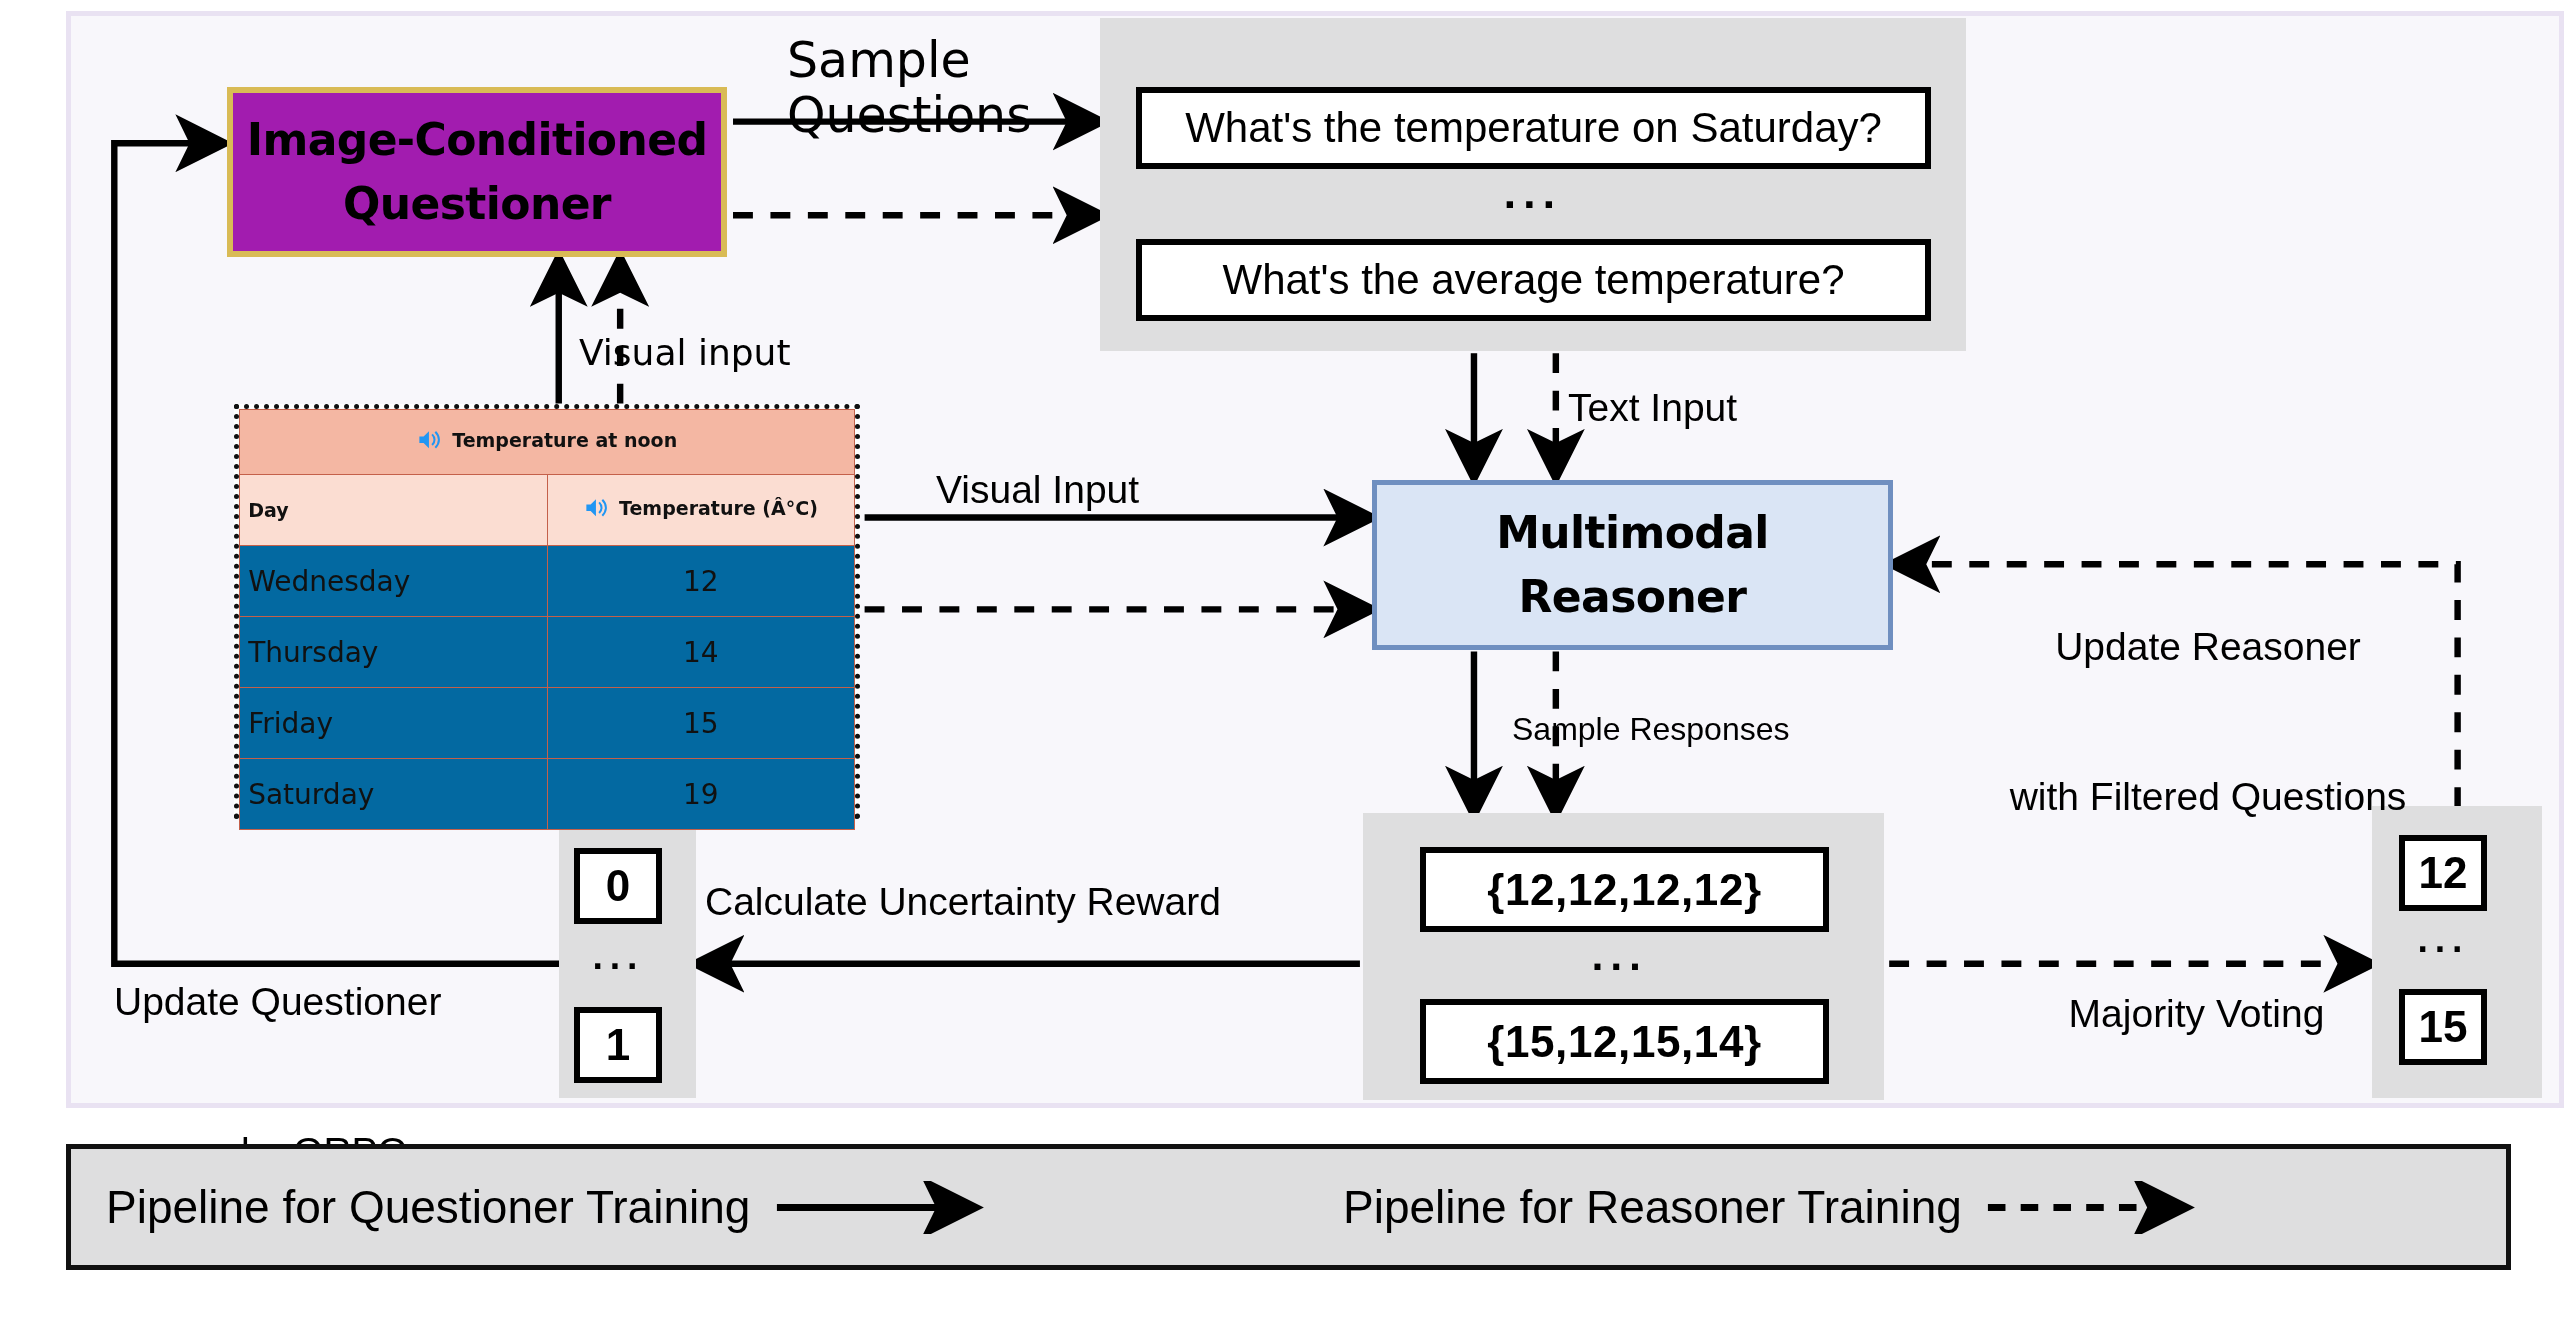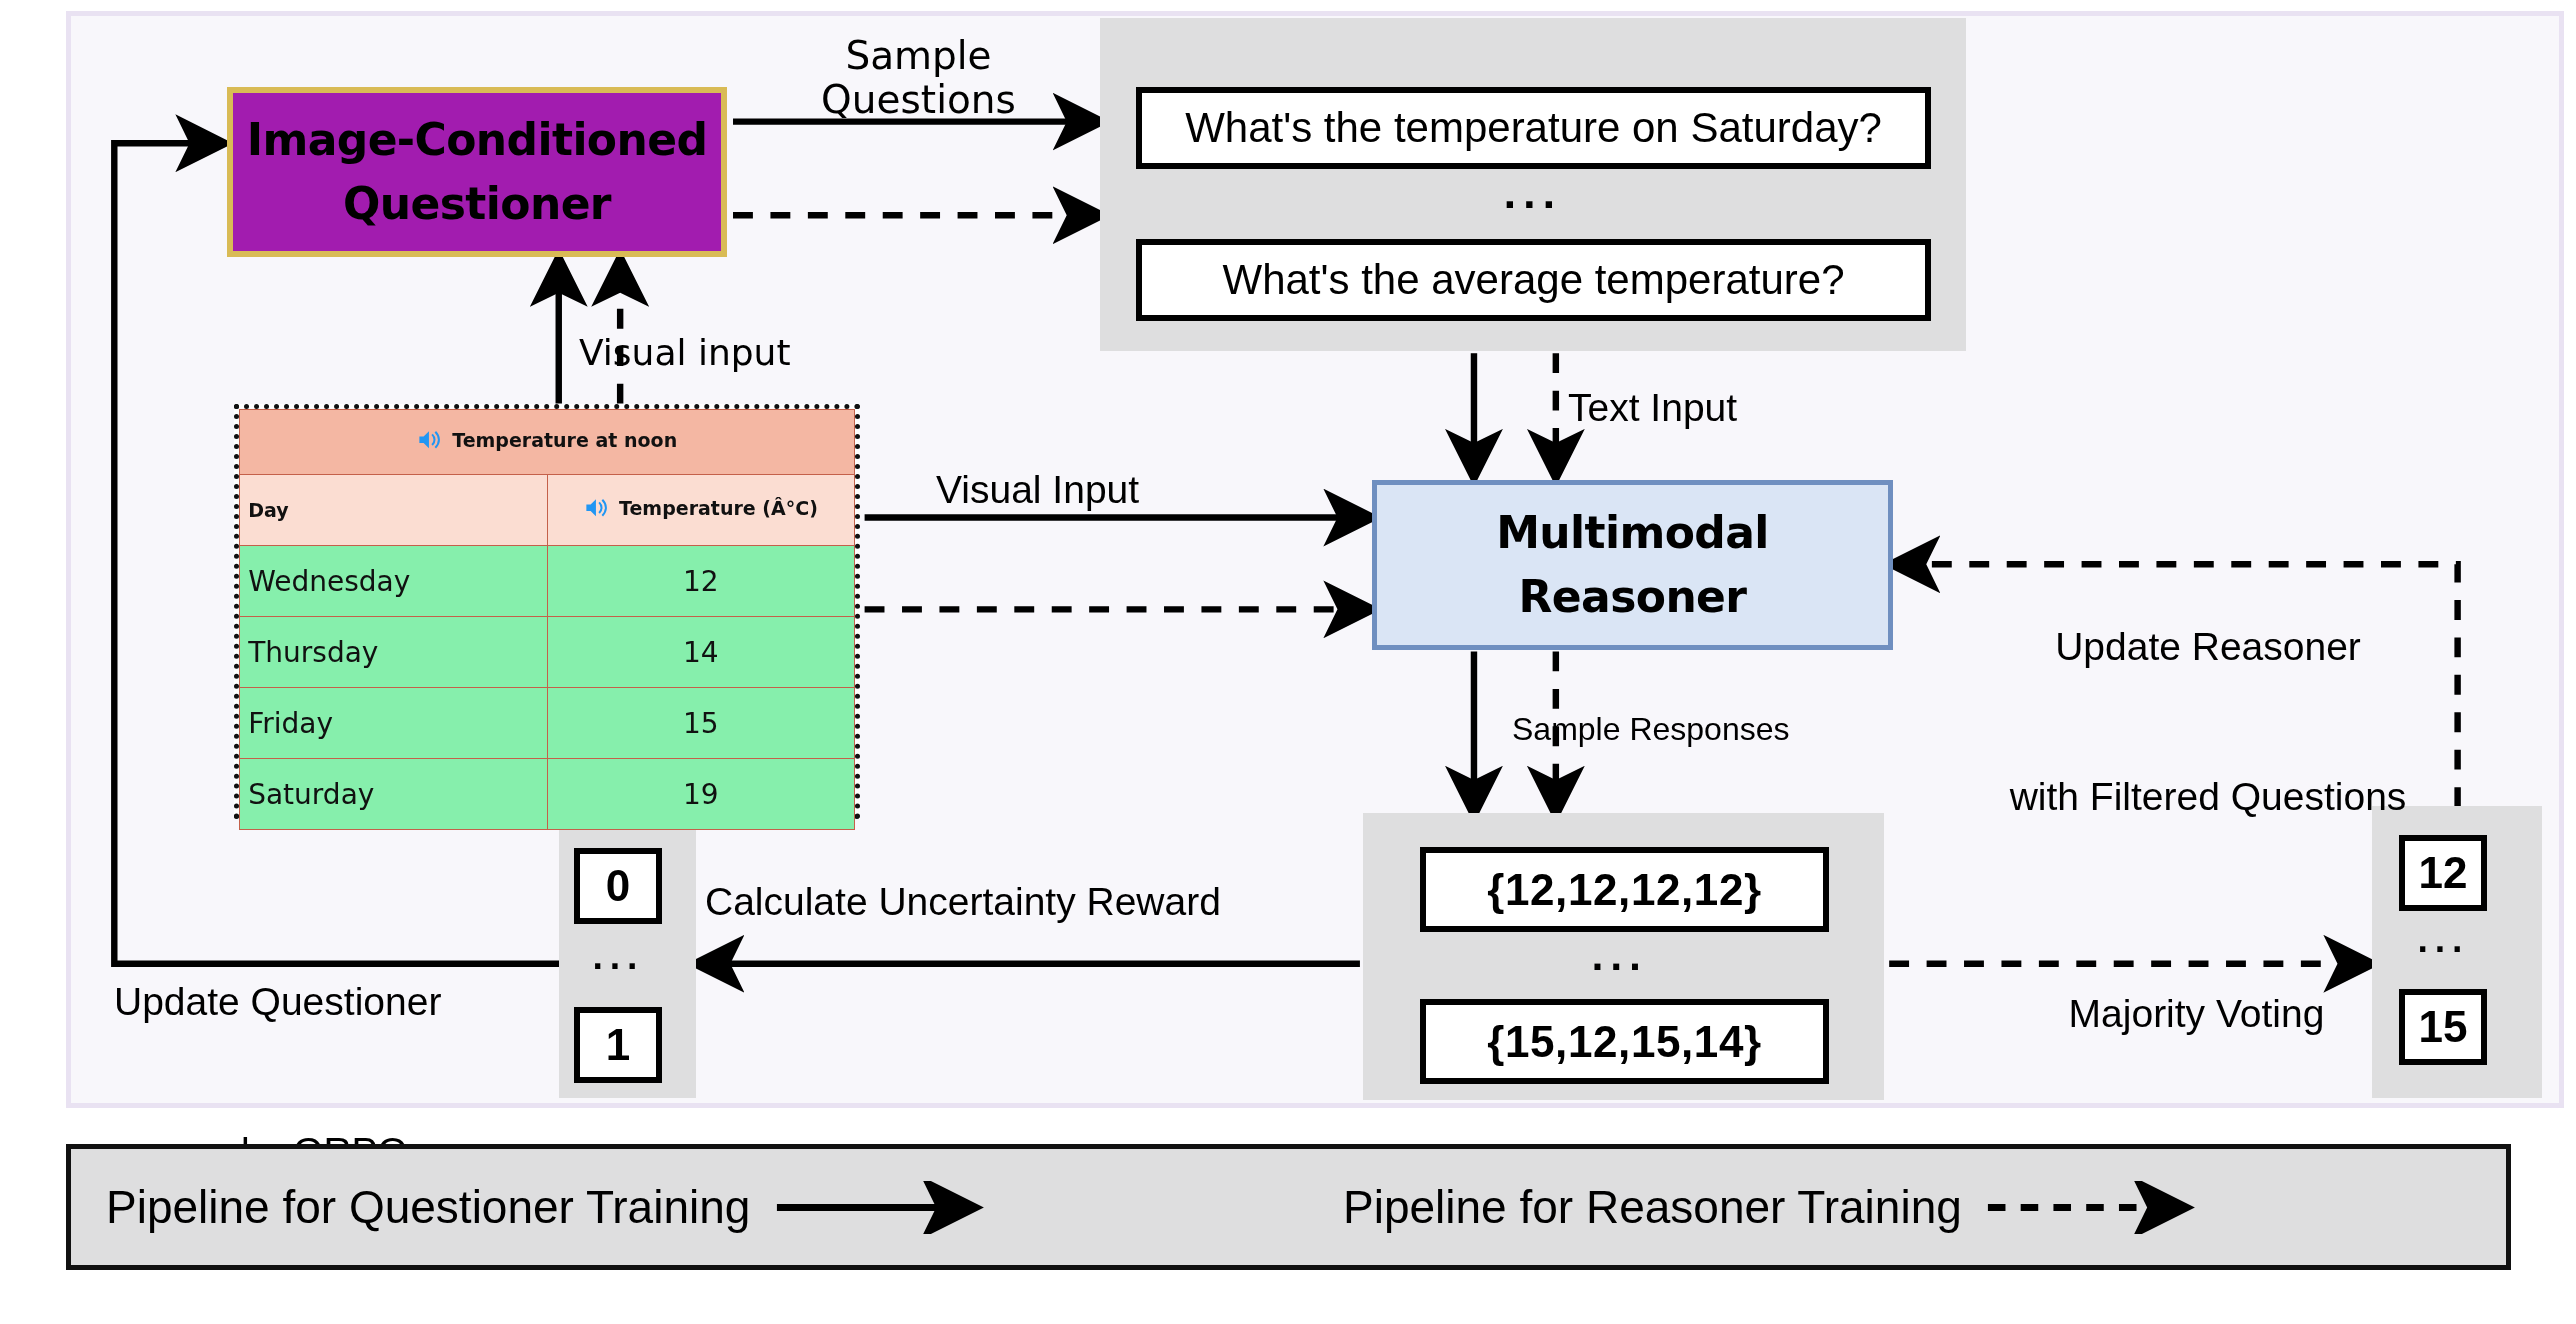--- a/index.html
+++ b/index.html
@@ -66,31 +66,31 @@
   
   #data-table{left:234px;top:404px;width:626px;height:415px;
     border:5.3px dotted #111;box-sizing:border-box;background:#fff;}
   #data-table .tbl{width:100%;height:100%;border-collapse:collapse;table-layout:fixed;}
   #data-table .tbl td{border:1.2px solid #c4604a;padding:0 8.2px;
     font-family:"DejaVu Sans",sans-serif;font-size:19px;color:#111;}
   #data-table .title-cell{background:#f4b7a3;text-align:center;font-weight:700;font-size:29px;height:64px;}
   #data-table .hdr{background:#fbddd2;font-weight:700;font-size:29px;height:70px;}
   #data-table .hdr.left{text-align:left;}
   #data-table .hdr.right{text-align:center;}
-  #data-table .body-cell{height:70px;background:#86efac;}
+  #data-table .body-cell{height:70px;background:#0369a1;}
   #data-table .body-cell.day{text-align:left;font-size:28px;}
   #data-table .body-cell.val{text-align:center;font-size:28px;}
   .spk{display:inline-block;vertical-align:middle;margin-right:9.4px;}
 
   
   .edge-label{color:#000;white-space:pre;line-height:1.12;}
   .lbl-comic{font-family:"DejaVu Sans",sans-serif;}
   .lbl-cond{font-family:"Liberation Sans Narrow","Liberation Sans",sans-serif;font-stretch:condensed;}
 
-  #lbl-sample-questions{left:787px;top:34px;font-size:39px;text-align:center;width:263px;}
+  #lbl-sample-questions{left:787px;top:34px;font-size:49px;width:263px;}
   #lbl-visual-input-small{left:579px;top:333px;font-size:36px;}
   #lbl-visual-input-big{left:936px;top:468px;font-size:39px;}
   #lbl-text-input{left:1568px;top:386px;font-size:39px;}
   #lbl-update-reasoner{left:1977px;top:522px;font-size:39px;text-align:center;width:462px;line-height:1.28;}
   #lbl-sample-responses{left:1512px;top:712px;font-size:32px;}
   #lbl-calc-reward{left:705px;top:880px;font-size:39px;}
   #lbl-update-questioner{left:114px;top:877px;font-size:39px;line-height:1.28;width:421px;}
   #lbl-update-questioner .l1{display:block;text-align:left;}
   #lbl-update-questioner .l2{display:block;text-align:center;}
   #lbl-majority{left:2021px;top:889px;font-size:39px;text-align:center;width:351px;line-height:1.28;}

